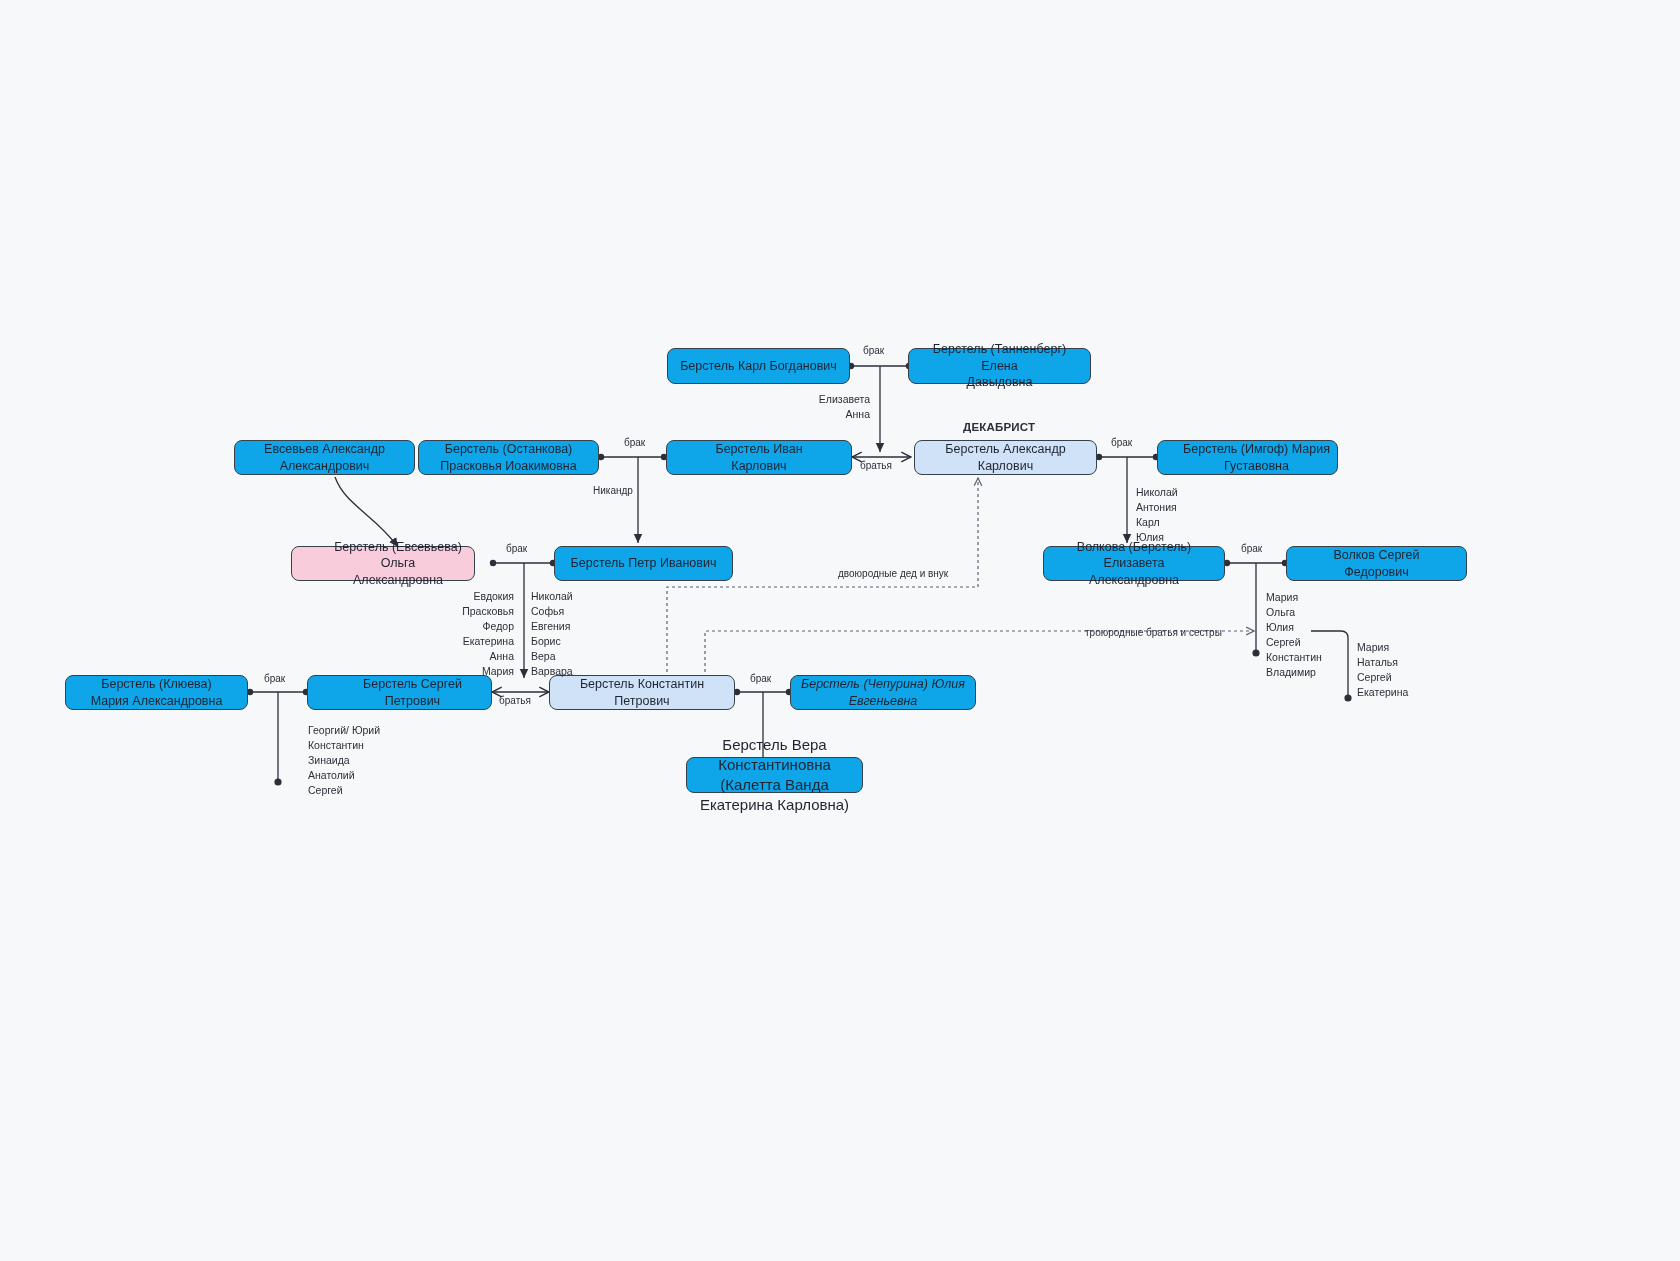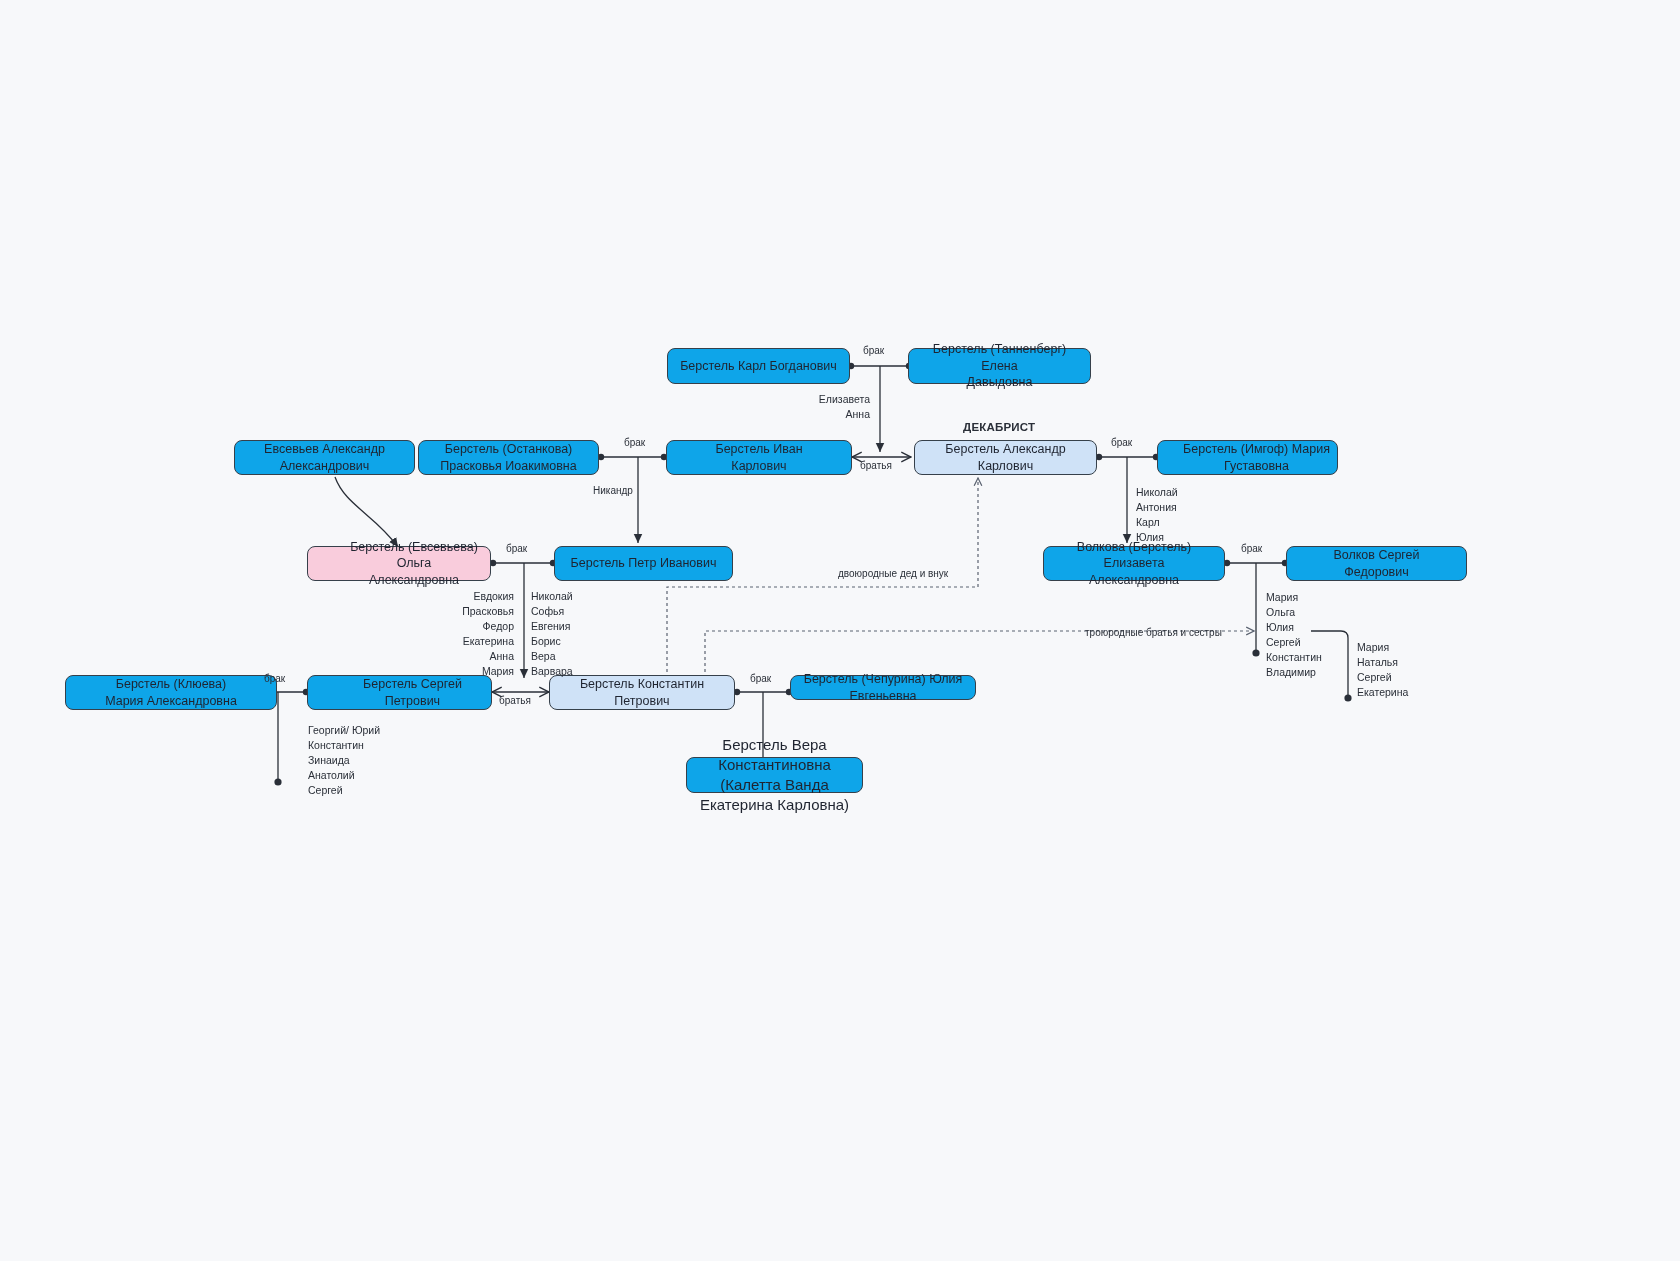--- a/index.html
+++ b/index.html
@@ -145,41 +145,41 @@
 
   <div class="node" style="left:666px; top:440px; width:186px; height:35px;">Берстель Иван
 Карлович</div>
 
   <div class="node blue" style="left:914px; top:440px; width:183px; height:35px;">Берстель Александр
 Карлович</div>
 
   <div class="node" style="left:1157px; top:440px; width:181px; height:35px;padding-left:24px;">Берстель (Имгоф) Мария
 Густавовна</div>
 
-  <div class="node pink" style="left:307px; top:546px; width:184px; height:35px;padding-left:36px;">Берстель (Евсевьева) Ольга
+  <div class="node pink" style="left:291px; top:546px; width:184px; height:35px;padding-left:36px;">Берстель (Евсевьева) Ольга
 Александровна</div>
 
   <div class="node" style="left:554px; top:546px; width:179px; height:35px;">Берстель Петр Иванович</div>
 
   <div class="node" style="left:1043px; top:546px; width:182px; height:35px;">Волкова (Берстель) Елизавета
 Александровна</div>
 
   <div class="node" style="left:1286px; top:546px; width:181px; height:35px;">Волков Сергей
 Федорович</div>
 
-  <div class="node" style="left:65px; top:675px; width:212px; height:35px;">Берстель (Клюева)
+  <div class="node" style="left:65px; top:675px; width:183px; height:35px;">Берстель (Клюева)
 Мария Александровна</div>
 
   <div class="node" style="left:307px; top:675px; width:185px; height:35px;padding-left:32px;">Берстель Сергей
 Петрович</div>
 
   <div class="node blue" style="left:549px; top:675px; width:186px; height:35px;">Берстель Константин
 Петрович</div>
 
-  <div class="node" style="left:790px; top:675px; width:186px; height:25px;">Берстель (Чепурина) Юлия
+  <div class="node" style="left:790px; top:675px; width:186px; height:35px;font-style:italic;">Берстель (Чепурина) Юлия
 Евгеньевна</div>
 
   <div class="node" style="left:686px; top:757px; width:177px; height:36px; font-size:15px;">Берстель Вера Константиновна
 (Калетта Ванда Екатерина Карловна)</div>
 
   <div class="caption" style="left:863px; top:345px;">брак</div>
 
   <div class="caption" style="left:624px; top:437px;">брак</div>
 
   <div class="caption" style="left:1111px; top:437px;">брак</div>

